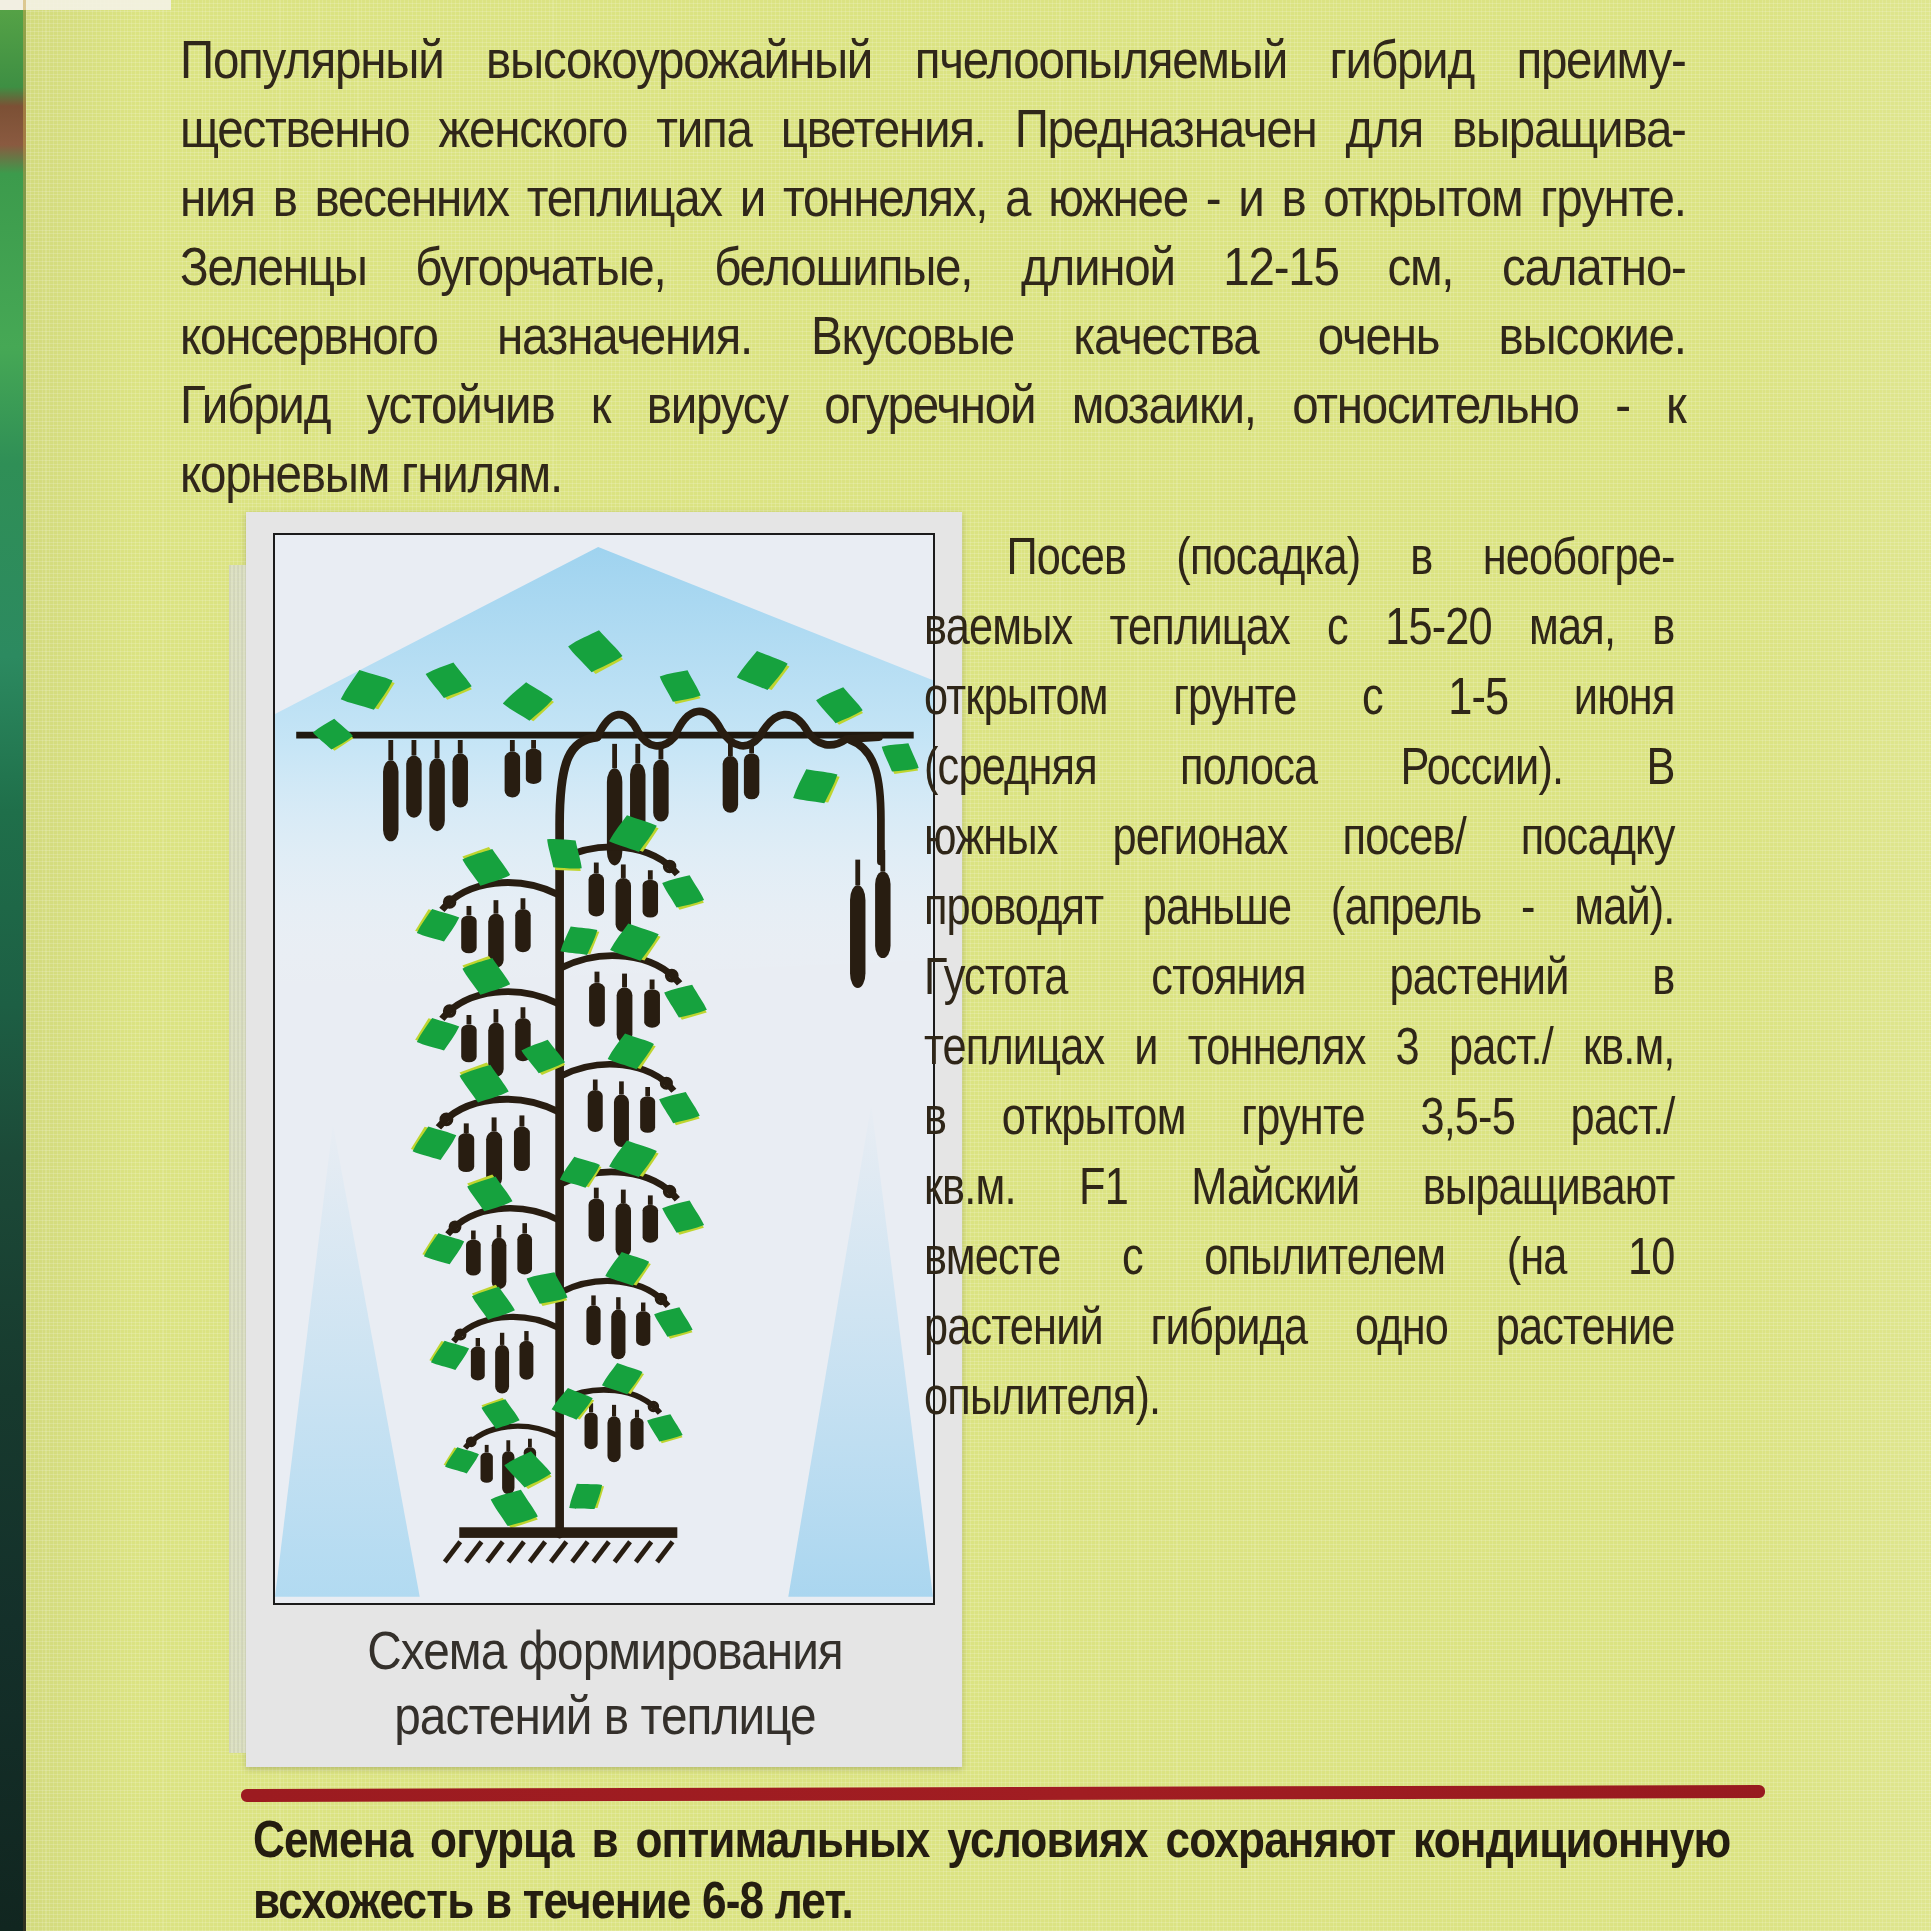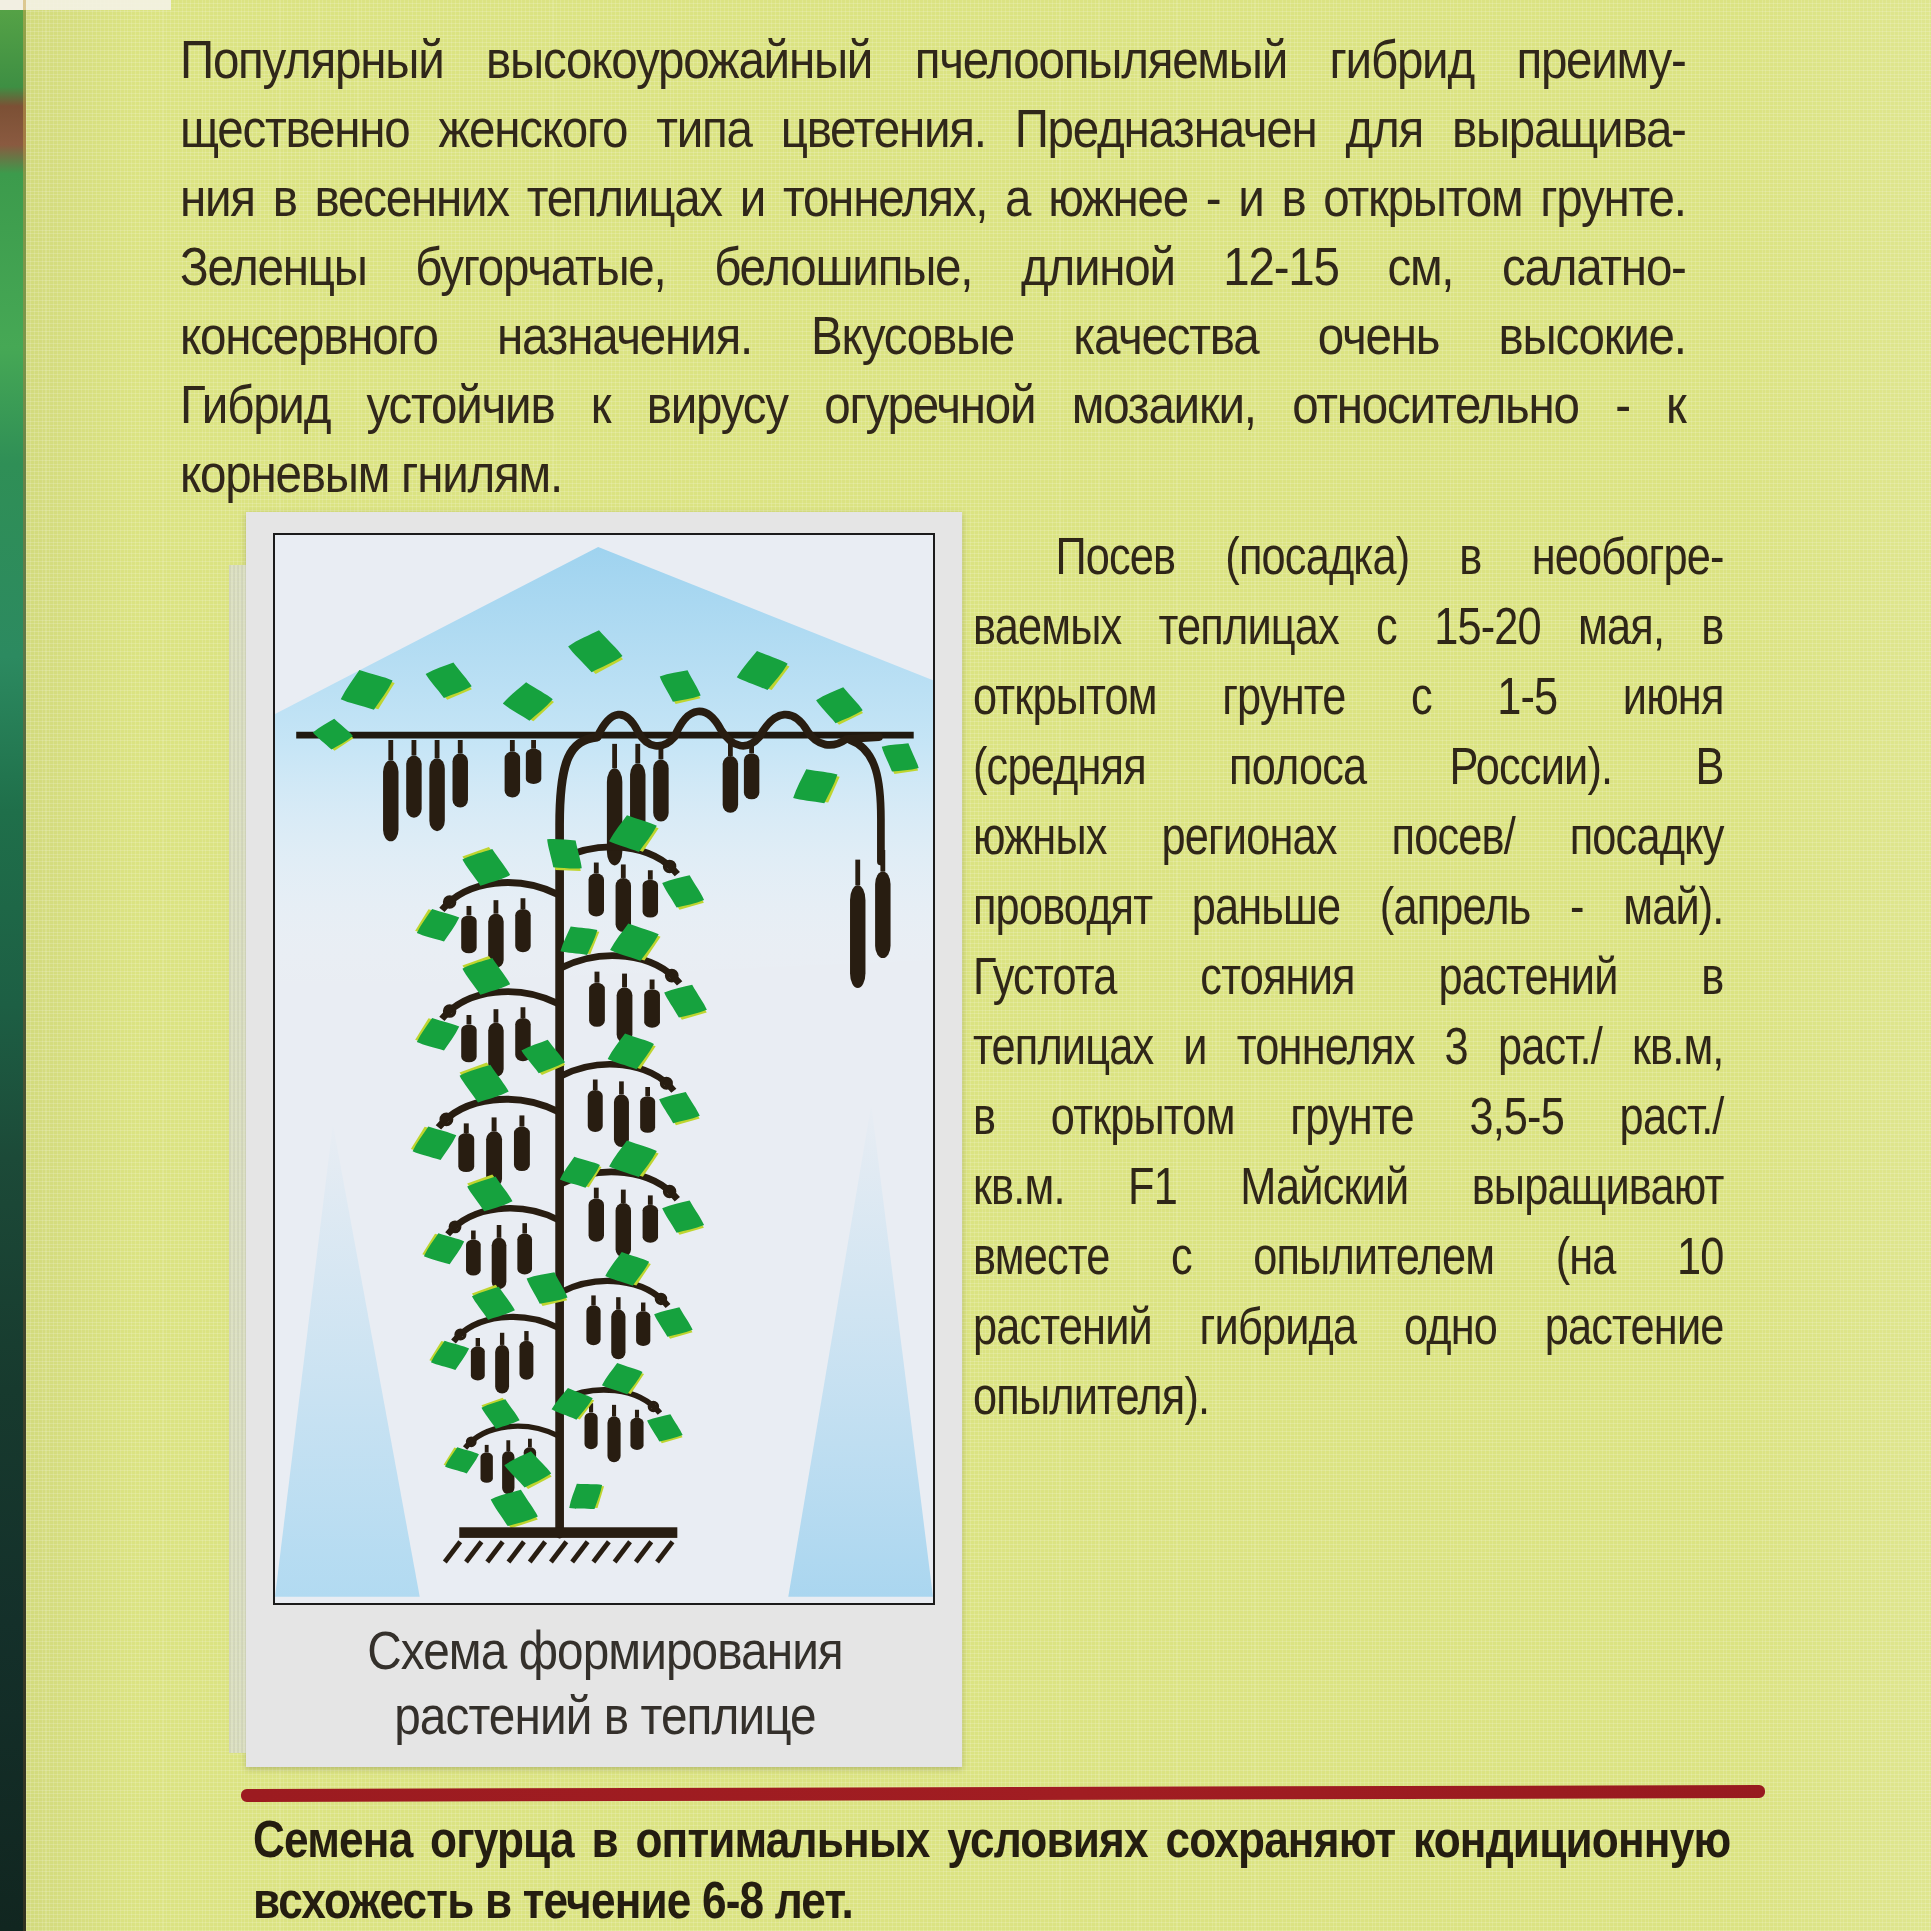--- a/index.html
+++ b/index.html
@@ -43,21 +43,21 @@
   }
   .line.last{text-align-last:left;}
 
   .top-para{left:180px;top:25px;}
   .top-para .line{
     width:1711px;transform:scaleX(.88);
     font-size:54px;line-height:69px;height:69px;
     letter-spacing:-1.4px;font-weight:500;
   }
 
-  .sowing{left:973px;top:522px;}
+  .sowing{left:924px;top:522px;}
   .sowing .line{
     width:883px;transform:scaleX(.85);
     font-size:51px;line-height:70px;height:70px;
     letter-spacing:-1px;font-weight:500;color:#2f2618;
   }
   .sowing .line:first-child{text-indent:97px;}
 
   .footer-block{left:253px;top:1809px;}
   .footer-block .line{
     width:1738px;transform:scaleX(.85);

